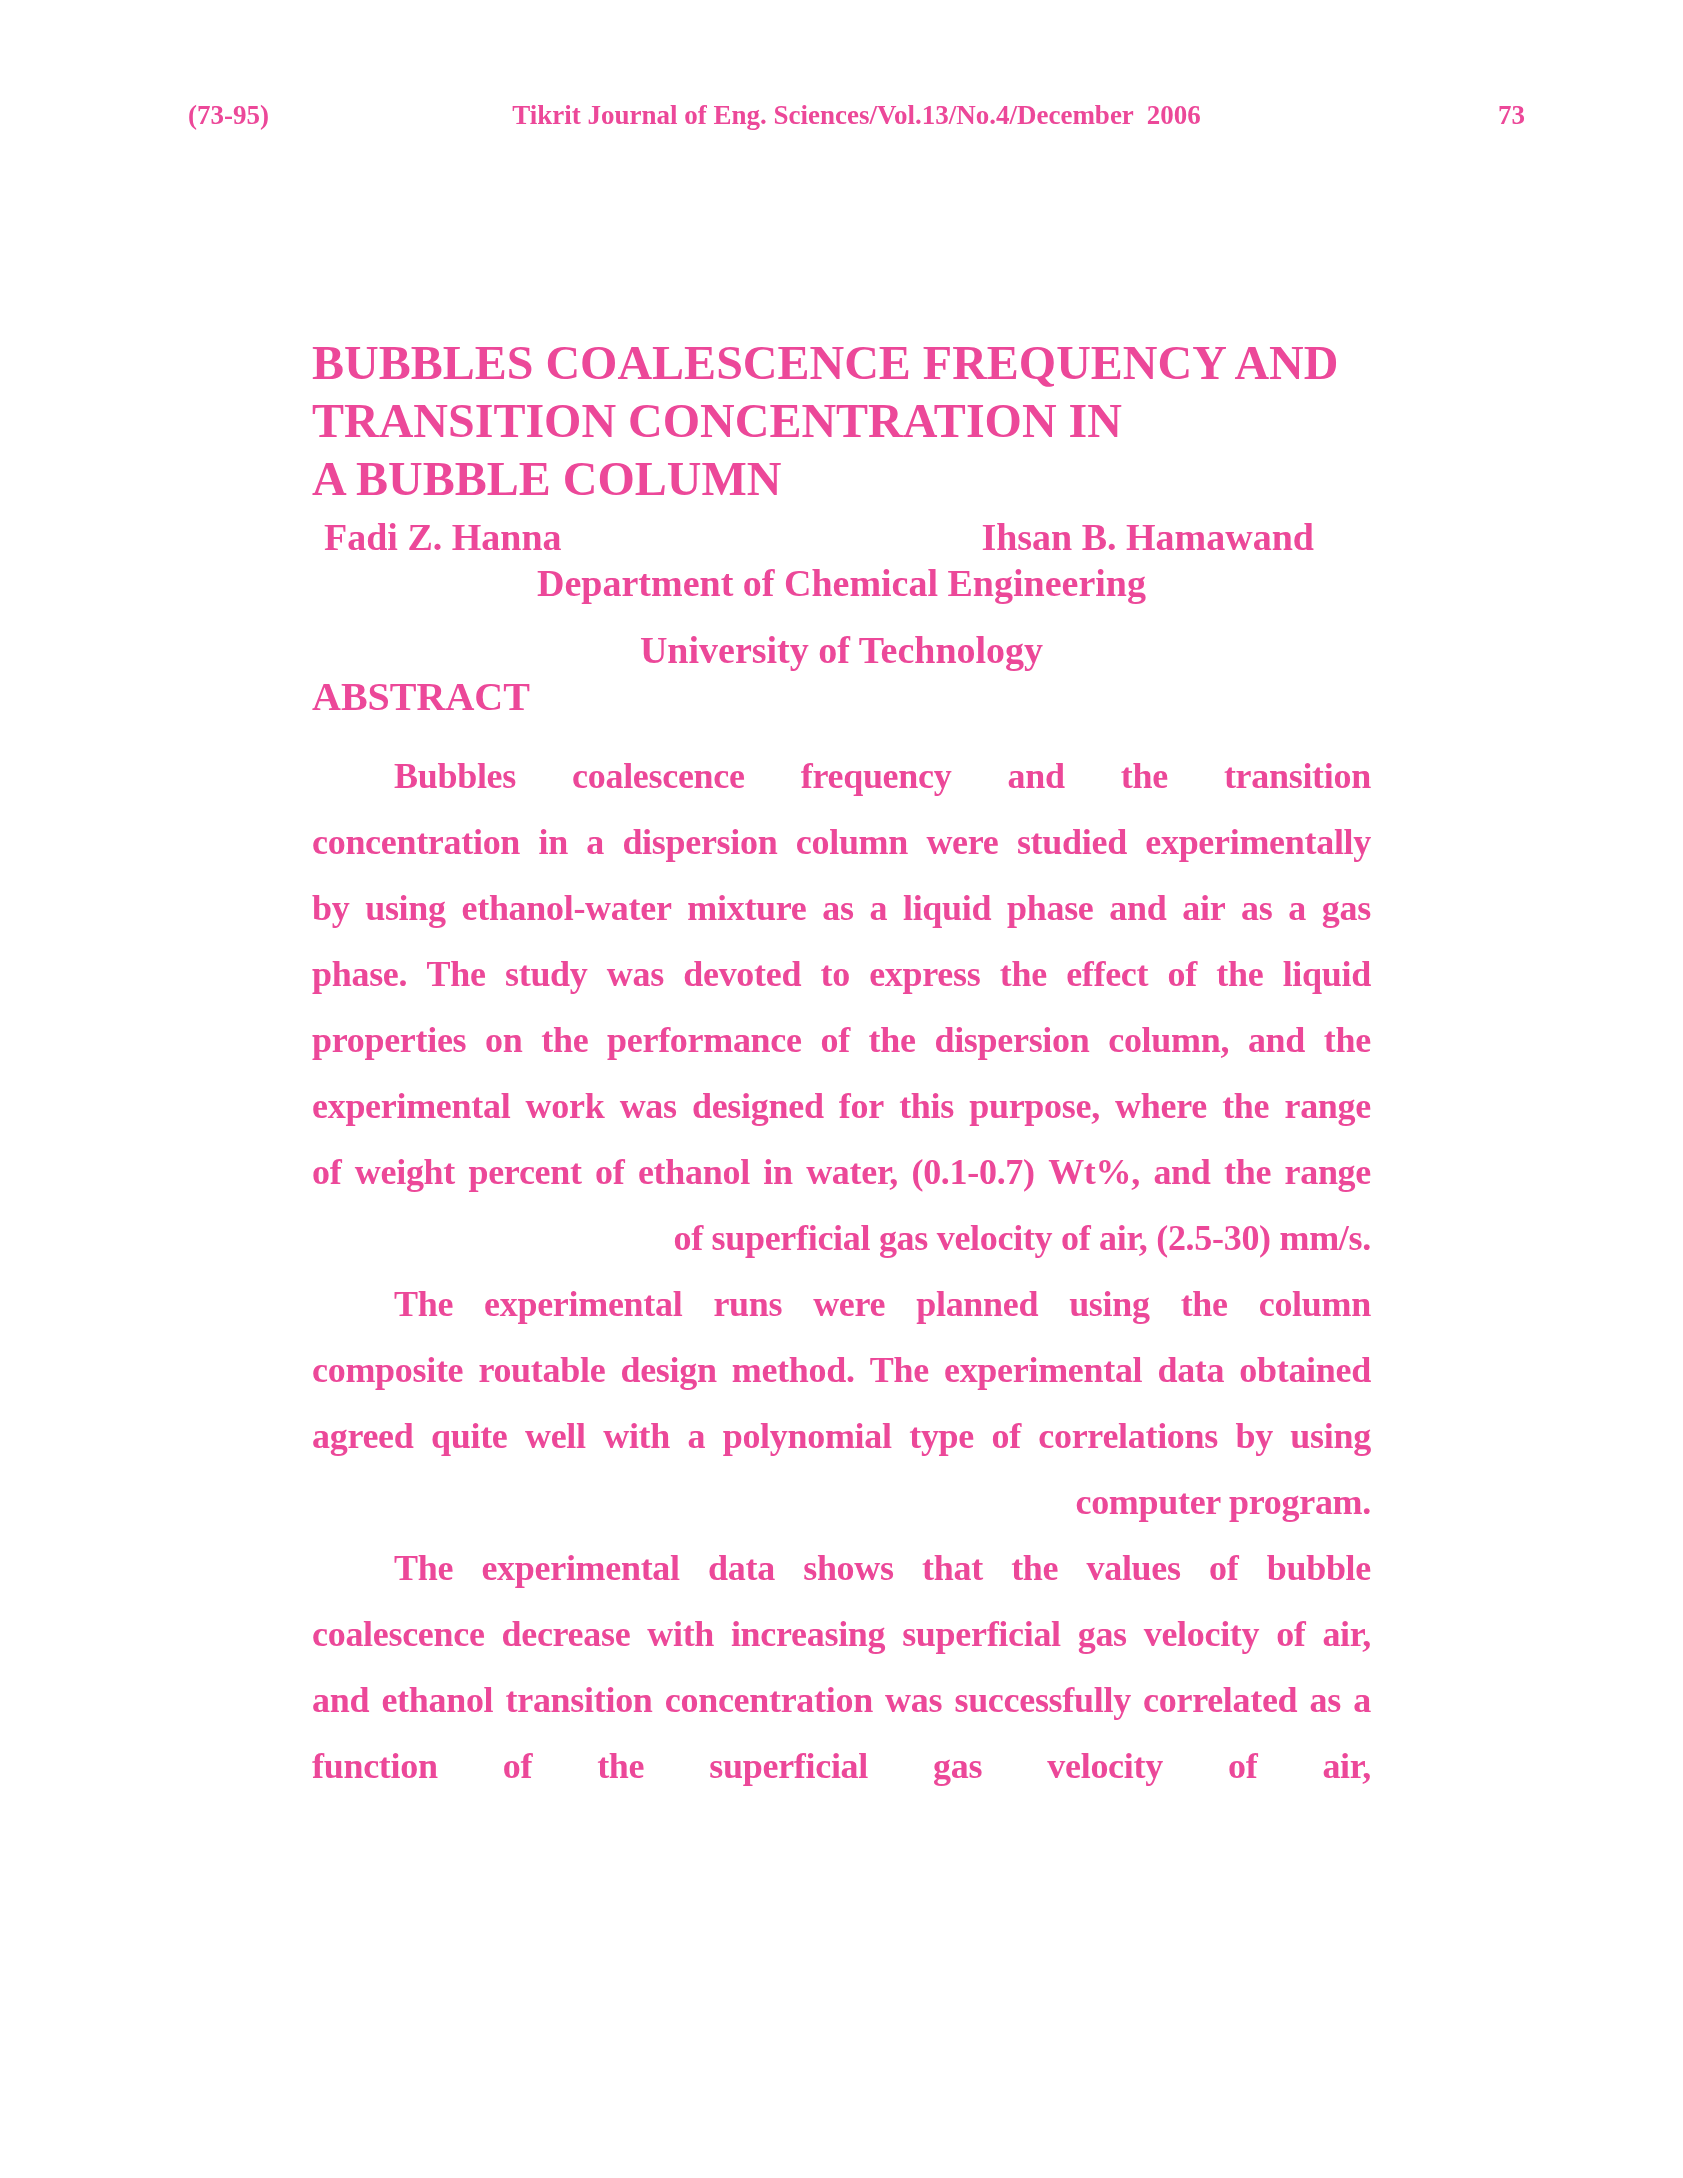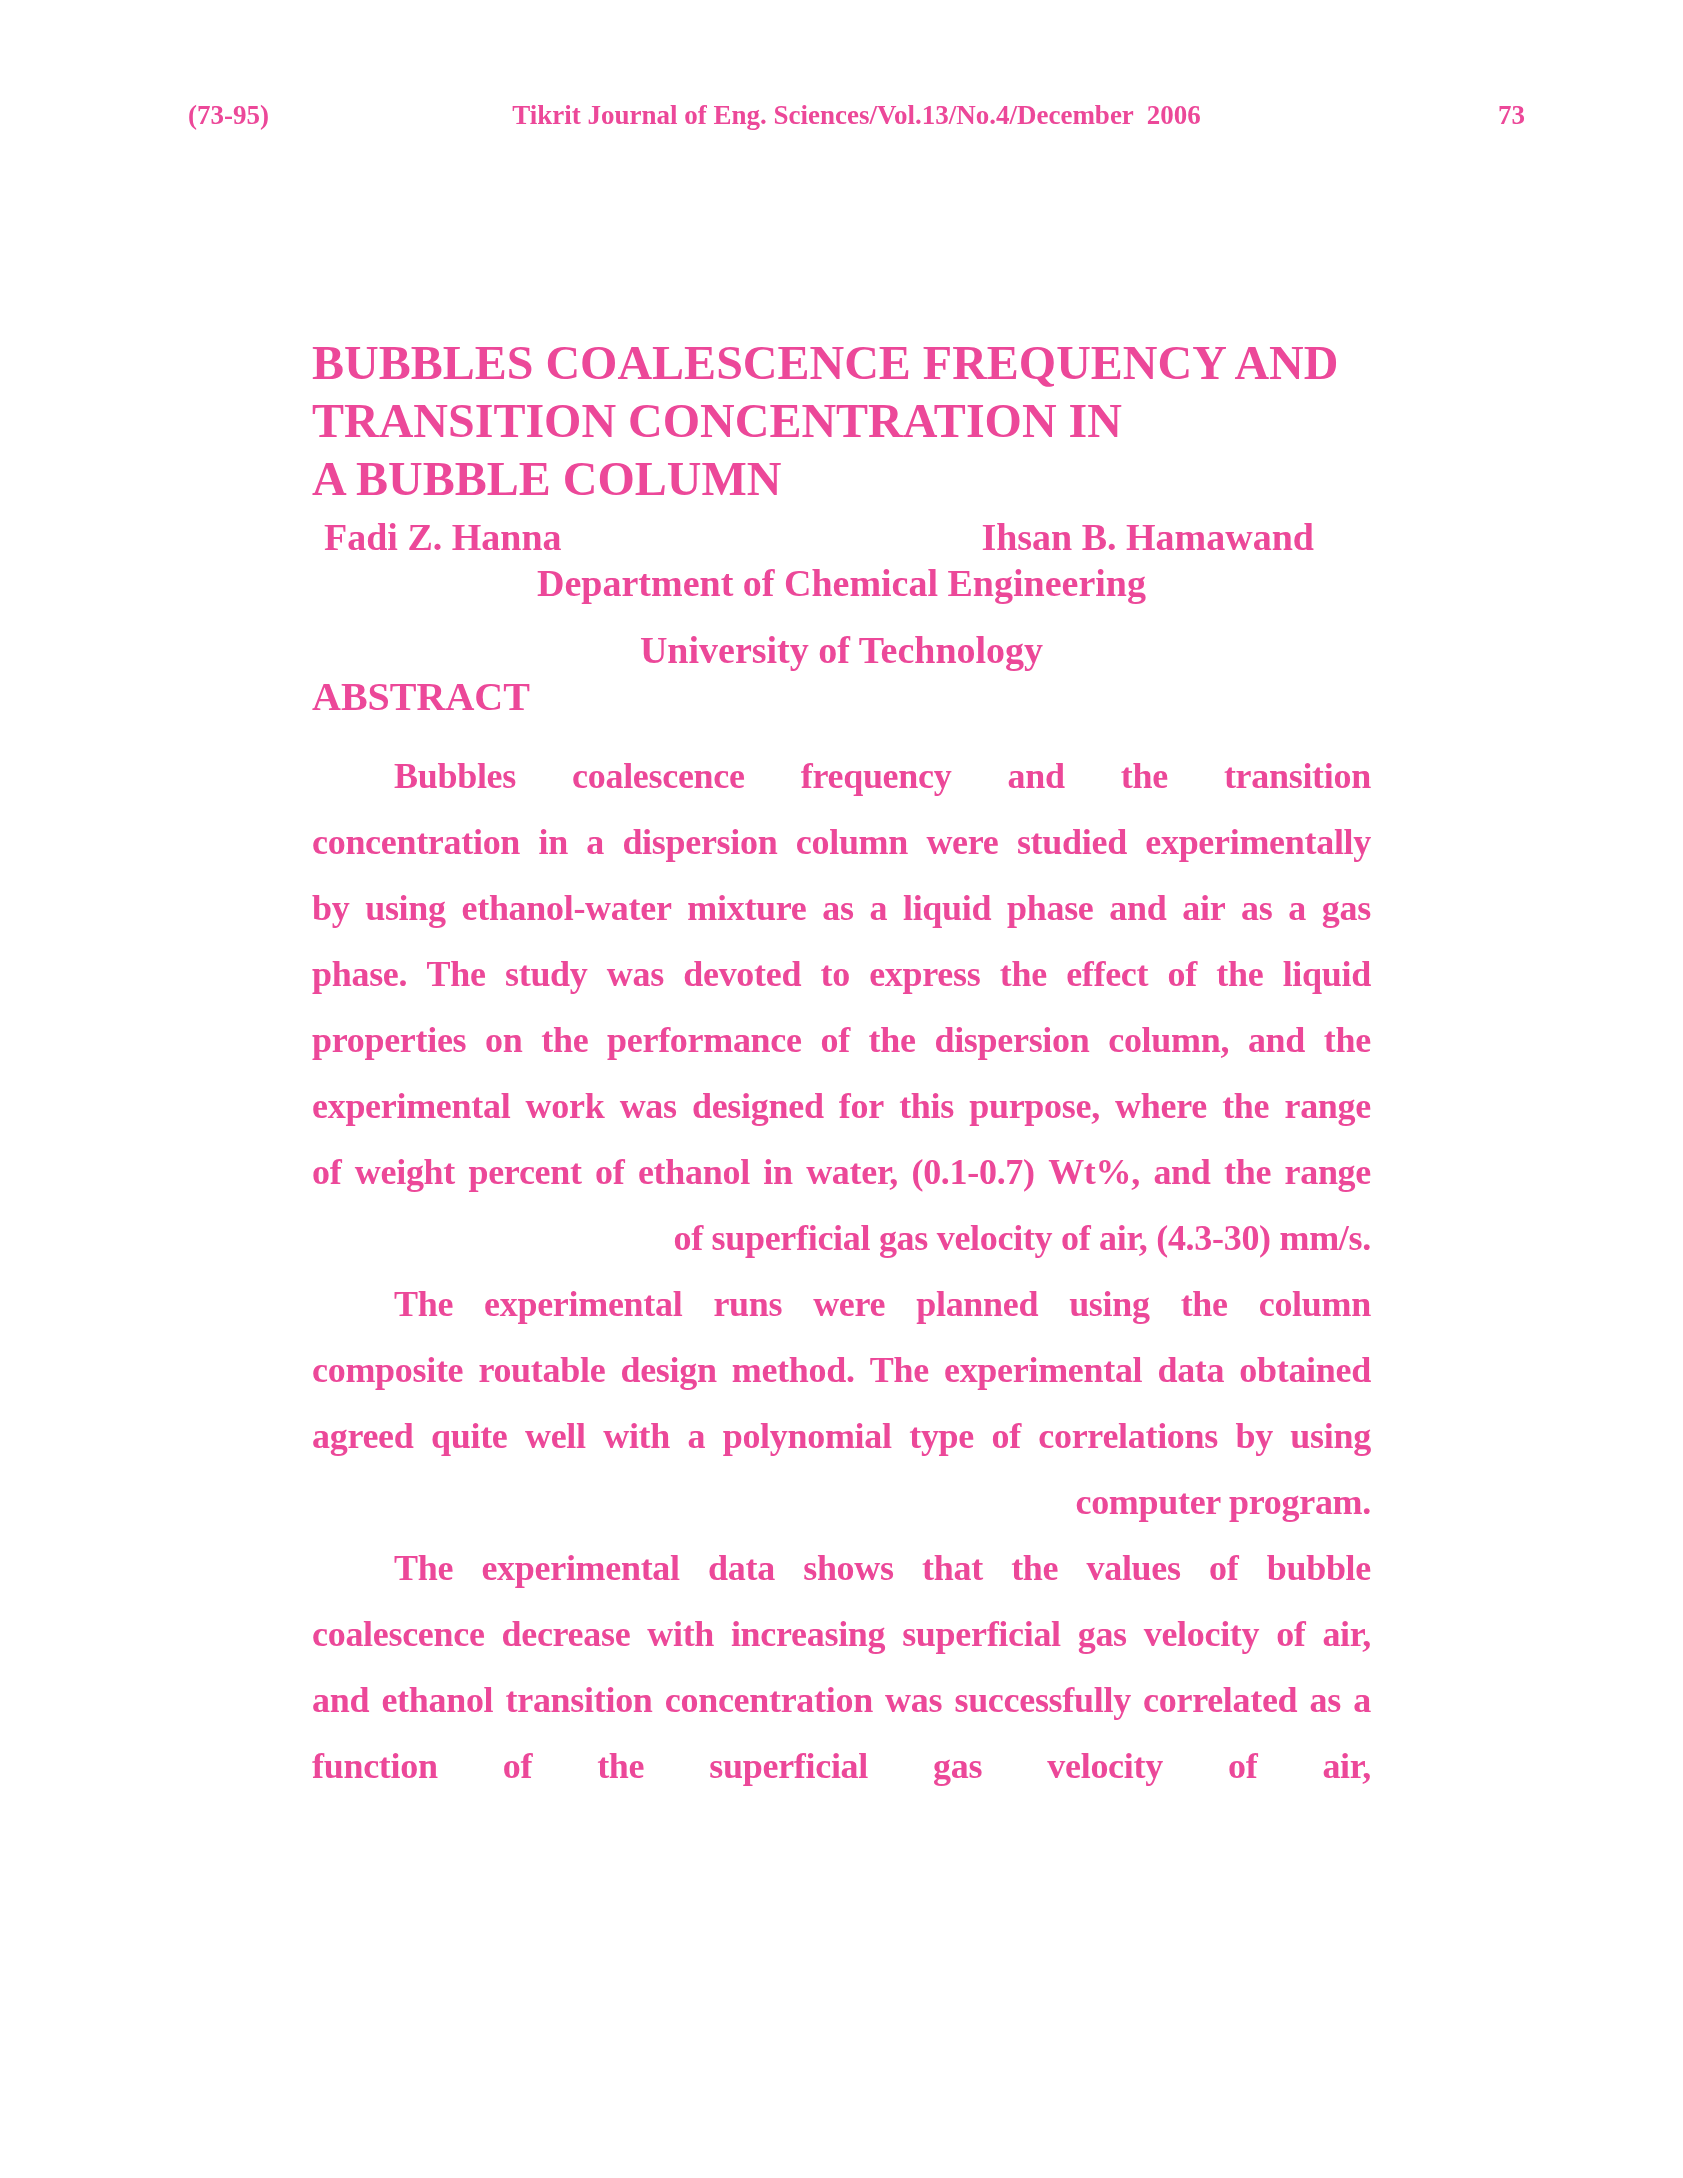--- a/index.html
+++ b/index.html
@@ -209,21 +209,21 @@
         <span>of</span>
         <span>ethanol</span>
         <span>in</span>
         <span>water,</span>
         <span>(0.1-0.7)</span>
         <span>Wt%,</span>
         <span>and</span>
         <span>the</span>
         <span>range</span>
       </div>
-      <div class="abs-line">of superficial gas velocity of air, (4.3-30) mm/s.</div>
+      <div class="abs-line">of superficial gas velocity of air, (2.5-30) mm/s.</div>
       <div class="abs-line stretch indent">
         <span>The</span>
         <span>experimental</span>
         <span>runs</span>
         <span>were</span>
         <span>planned</span>
         <span>using</span>
         <span>the</span>
         <span>column</span>
       </div>

